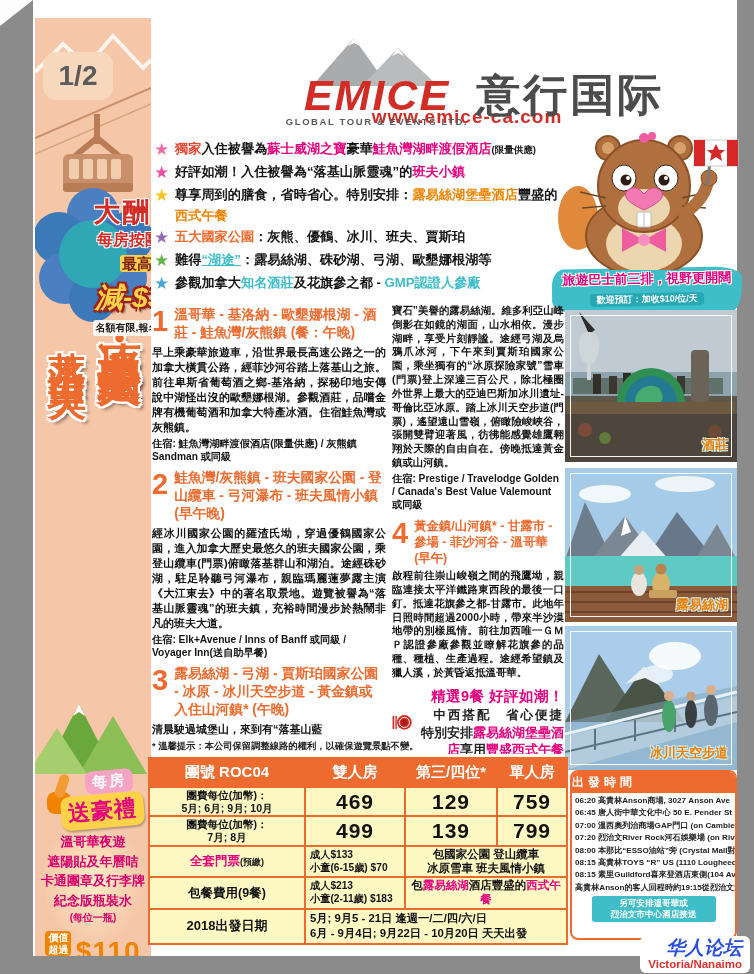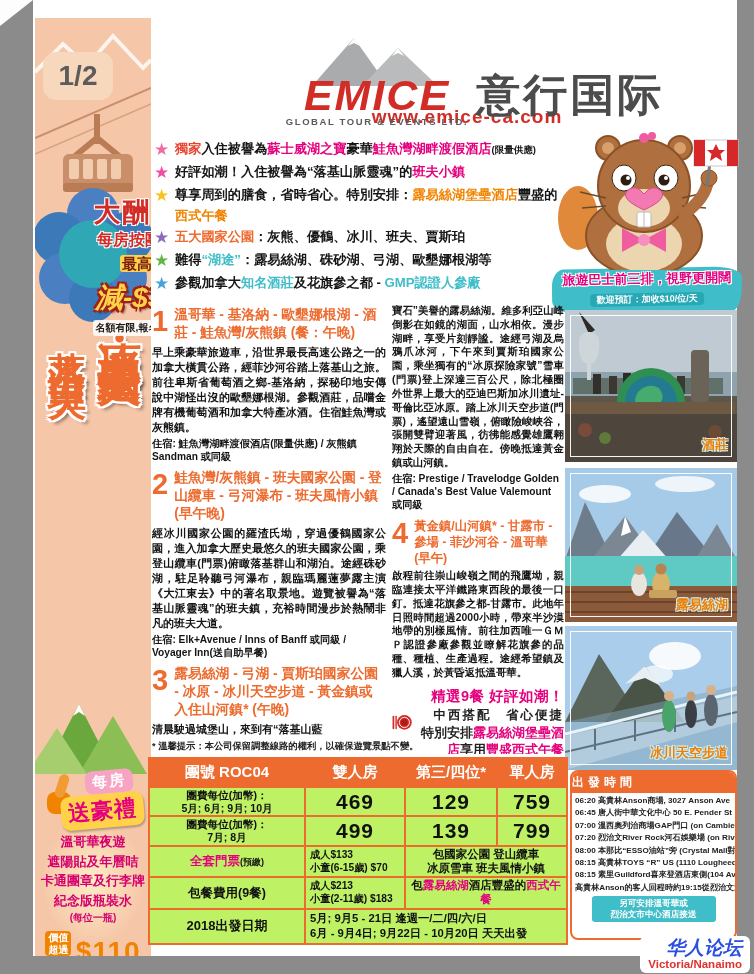--- a/index.html
+++ b/index.html
@@ -78,21 +78,21 @@
 
   .meal-box{display:flex;gap:5px;align-items:center;margin-top:7px;}
   .meal-text{text-align:right;}
   .meal-l1{color:var(--magenta,#e5007e);font-size:14.5px;font-weight:900;letter-spacing:.5px;}
   .meal-l2{color:#222;font-size:12.5px;font-weight:900;letter-spacing:2px;margin-top:1px;}
   .meal-l3{font-size:13px;font-weight:900;color:#222;line-height:1.3;margin-top:1px;}
 
   .route-note{position:absolute;left:152px;top:740px;width:414px;font-size:9.3px;font-weight:800;color:#222;}
 
   
-  .ptable{position:absolute;left:148px;top:757px;width:420px;border-collapse:collapse;background:#bef264;z-index:2;}
+  .ptable{position:absolute;left:148px;top:757px;width:420px;border-collapse:collapse;background:#fef9c3;z-index:2;}
   .ptable td,.ptable th{border:2px solid var(--orange,#ed6b2f);padding:1px 4px;}
   .ptable th{background:var(--orange,#ed6b2f);color:#fff;font-size:15px;font-weight:900;padding:4px 2px;}
   .pt-label{font-size:10.6px;font-weight:900;color:#111;line-height:1.2;text-align:center;}
   .pt-num{font-size:21px;font-weight:800;color:#111;text-align:center;letter-spacing:1px;}
   .pt-small{font-size:10.2px;font-weight:800;color:#111;line-height:1.25;}
   .pt-side{font-size:11.5px;font-weight:900;color:#111;text-align:center;line-height:1.2;}
   .pt-dates{font-size:11.3px;font-weight:900;color:#111;line-height:1.35;}
 
   
   .depart{position:absolute;left:570px;top:770px;width:167px;height:170px;background:#fff;border:2.5px solid var(--orange,#ed6b2f);border-radius:8px;box-sizing:border-box;overflow:hidden;z-index:2;}
@@ -218,21 +218,21 @@
     <div class="hl-row">
         <span class="hl-star" style="color: rgb(246, 197, 29);">★</span>
         <span class="hl-text"><span>尊享周到的膳食，省時省心。特別安排：</span><span style="color: rgb(240, 131, 0);">露易絲湖堡壘酒店</span><span>豐盛的</span><span style="color: rgb(240, 131, 0);">西式午餐</span></span>
       </div>
     <div class="hl-row">
         <span class="hl-star" style="color: rgb(142, 107, 181);">★</span>
         <span class="hl-text"><span style="color: rgb(237, 107, 47);">五大國家公園</span><span>：灰熊、優鶴、冰川、班夫、賈斯珀</span></span>
       </div>
     <div class="hl-row">
         <span class="hl-star" style="color: rgb(98, 181, 74);">★</span>
-        <span class="hl-text"><span>難得</span><span style="color: rgb(63, 189, 200);">“湖途”</span><span>：露易絲湖、硃砂湖、弓湖、歐墾娜根湖等</span></span>
+        <span class="hl-text"><span>難得</span><span style="color: rgb(63, 189, 200); text-decoration: underline;">“湖途”</span><span>：露易絲湖、硃砂湖、弓湖、歐墾娜根湖等</span></span>
       </div>
     <div class="hl-row">
         <span class="hl-star" style="color: rgb(74, 163, 216);">★</span>
         <span class="hl-text"><span>參觀加拿大</span><span style="color: rgb(63, 189, 200);">知名酒莊</span><span>及花旗參之都 - </span><span style="color: rgb(63, 189, 200);">GMP認證人參廠</span></span>
       </div>
   </div>
 
   <div class="mascot">
     <svg width="184" height="142" viewBox="0 0 184 142">
       <ellipse cx="22" cy="90" rx="20" ry="32" fill="#e0893b"></ellipse>

